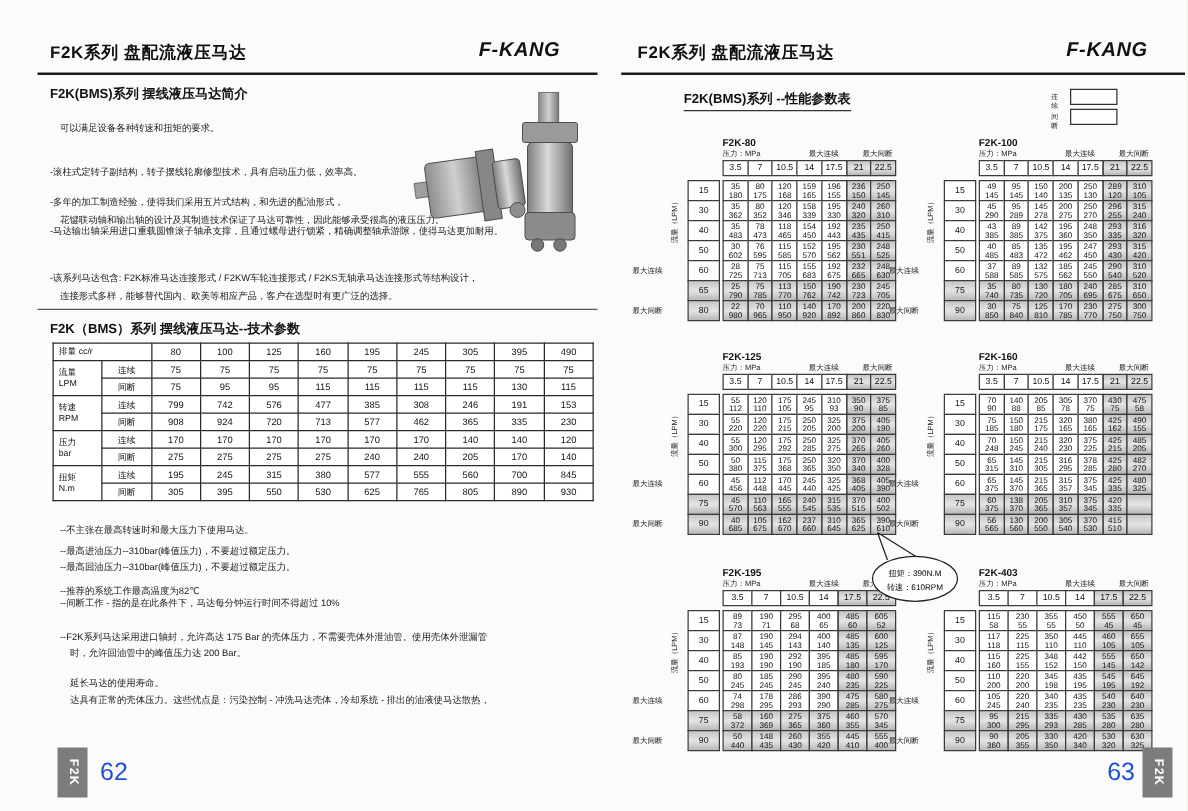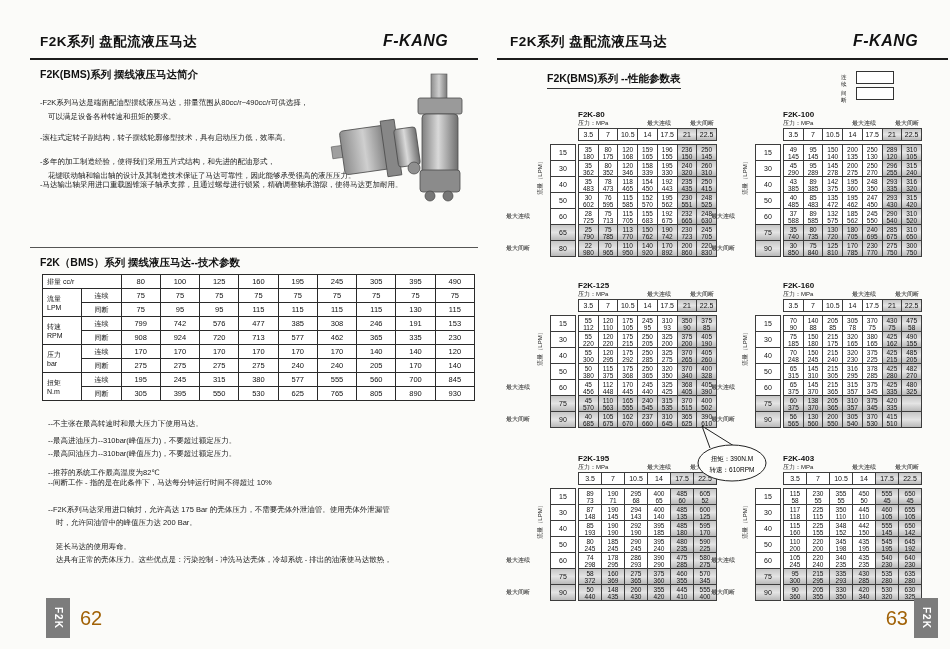--- a/index.html
+++ b/index.html
@@ -30,50 +30,51 @@
   .pdata{font-size:6.5px;}
   .pdata div{line-height:7px;padding-top:0.5px;}
   .shade{background:linear-gradient(180deg,#c6c6c6,#e4e4e4 50%,#b9b9b9);}
   .pside{position:absolute;left:0;width:41px;font-size:6px;color:#222;white-space:nowrap;}
   .prot{position:absolute;left:2px;top:60px;width:64px;height:9px;font-size:6px;color:#222;
         text-align:center;transform:rotate(-90deg);white-space:nowrap;}
   .legend-label{position:absolute;font-size:5.5px;color:#222;}
   .legend-box{position:absolute;width:38px;height:13px;box-sizing:border-box;border:1px solid #333;background:#fff;}
   .tab{position:absolute;width:24px;height:40px;background:#7c7c7c;color:#fff;font-size:10px;font-weight:bold;
        text-align:center;writing-mode:vertical-rl;line-height:24px;letter-spacing:1px;}
-  .pageno{position:absolute;font-size:20px;color:#a16207;}
+  .pageno{position:absolute;font-size:20px;color:#1d4ed8;}
   .callout-text{font-size:6.5px;}
 </style>
 </head>
 <body>
 
 <div class="sheet">
 
   <div class="abs hdr-title" style="left:40px;top:33px">F2K系列 盘配流液压马达</div>
   <div class="abs brand" style="left:383px;top:32px">F-KANG</div>
   <div class="abs rule" style="left:30px;top:58px;width:448px"></div>
 
   <div class="abs sec-title" style="left:40px;top:68px">F2K(BMS)系列 摆线液压马达简介</div>
 
   <div class="abs">
       <div class="para" style="top: 96px;">
-        <div>-F2K系列马达是端面配油型摆线液压马达，排量范围从80cc/r~490cc/r可供选择，</div>
         <div class="cont">可以满足设备各种转速和扭矩的要求。</div>
       </div>
       <div class="para" style="top: 131px;">
         <div>-滚柱式定转子副结构，转子摆线轮廓修型技术，具有启动压力低，效率高。</div>
       </div>
       <div class="para" style="top: 155px;">
         <div>-多年的加工制造经验，使得我们采用五片式结构，和先进的配油形式，</div>
         <div class="cont">花键联动轴和输出轴的设计及其制造技术保证了马达可靠性，因此能够承受很高的液压压力。</div>
       </div>
       <div class="para" style="top: 178px;">
         <div>-马达输出轴采用进口重载圆锥滚子轴承支撑，且通过螺母进行锁紧，精确调整轴承游隙，使得马达更加耐用。</div>
       </div>
       <div class="para" style="top: 216px;">
+        <div>-该系列马达包含: F2K标准马达连接形式 / F2KW车轮连接形式 / F2KS无轴承马达连接形式等结构设计，</div>
+        <div class="cont">连接形式多样，能够替代国内、欧美等相应产品，客户在选型时有更广泛的选择。</div>
       </div>
     </div>
 
   <svg class="abs" style="left:330px;top:70px" width="138" height="142" viewBox="0 0 138 142">
     <defs>
       <linearGradient id="gm" x1="0" y1="0" x2="1" y2="0">
         <stop offset="0" stop-color="#7f7f7f"></stop>
           <stop offset="0.45" stop-color="#d9d9d9"></stop>
           <stop offset="1" stop-color="#6f6f6f"></stop>
       </linearGradient>

